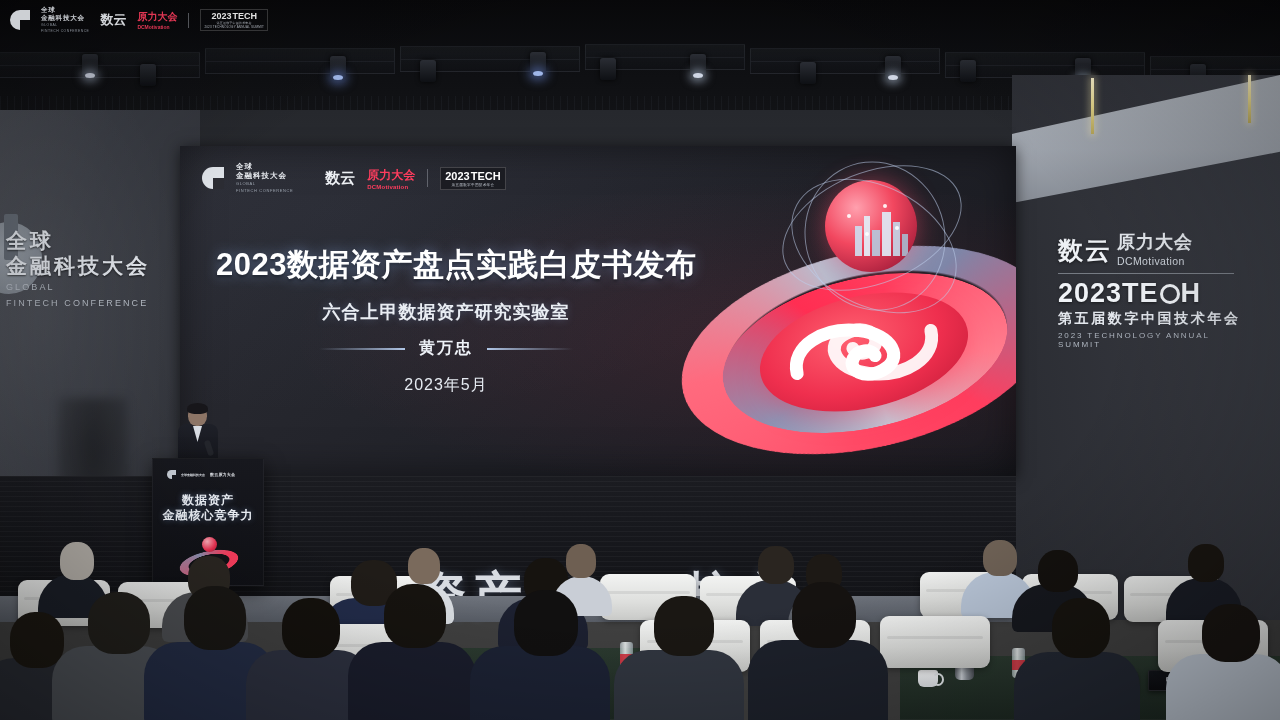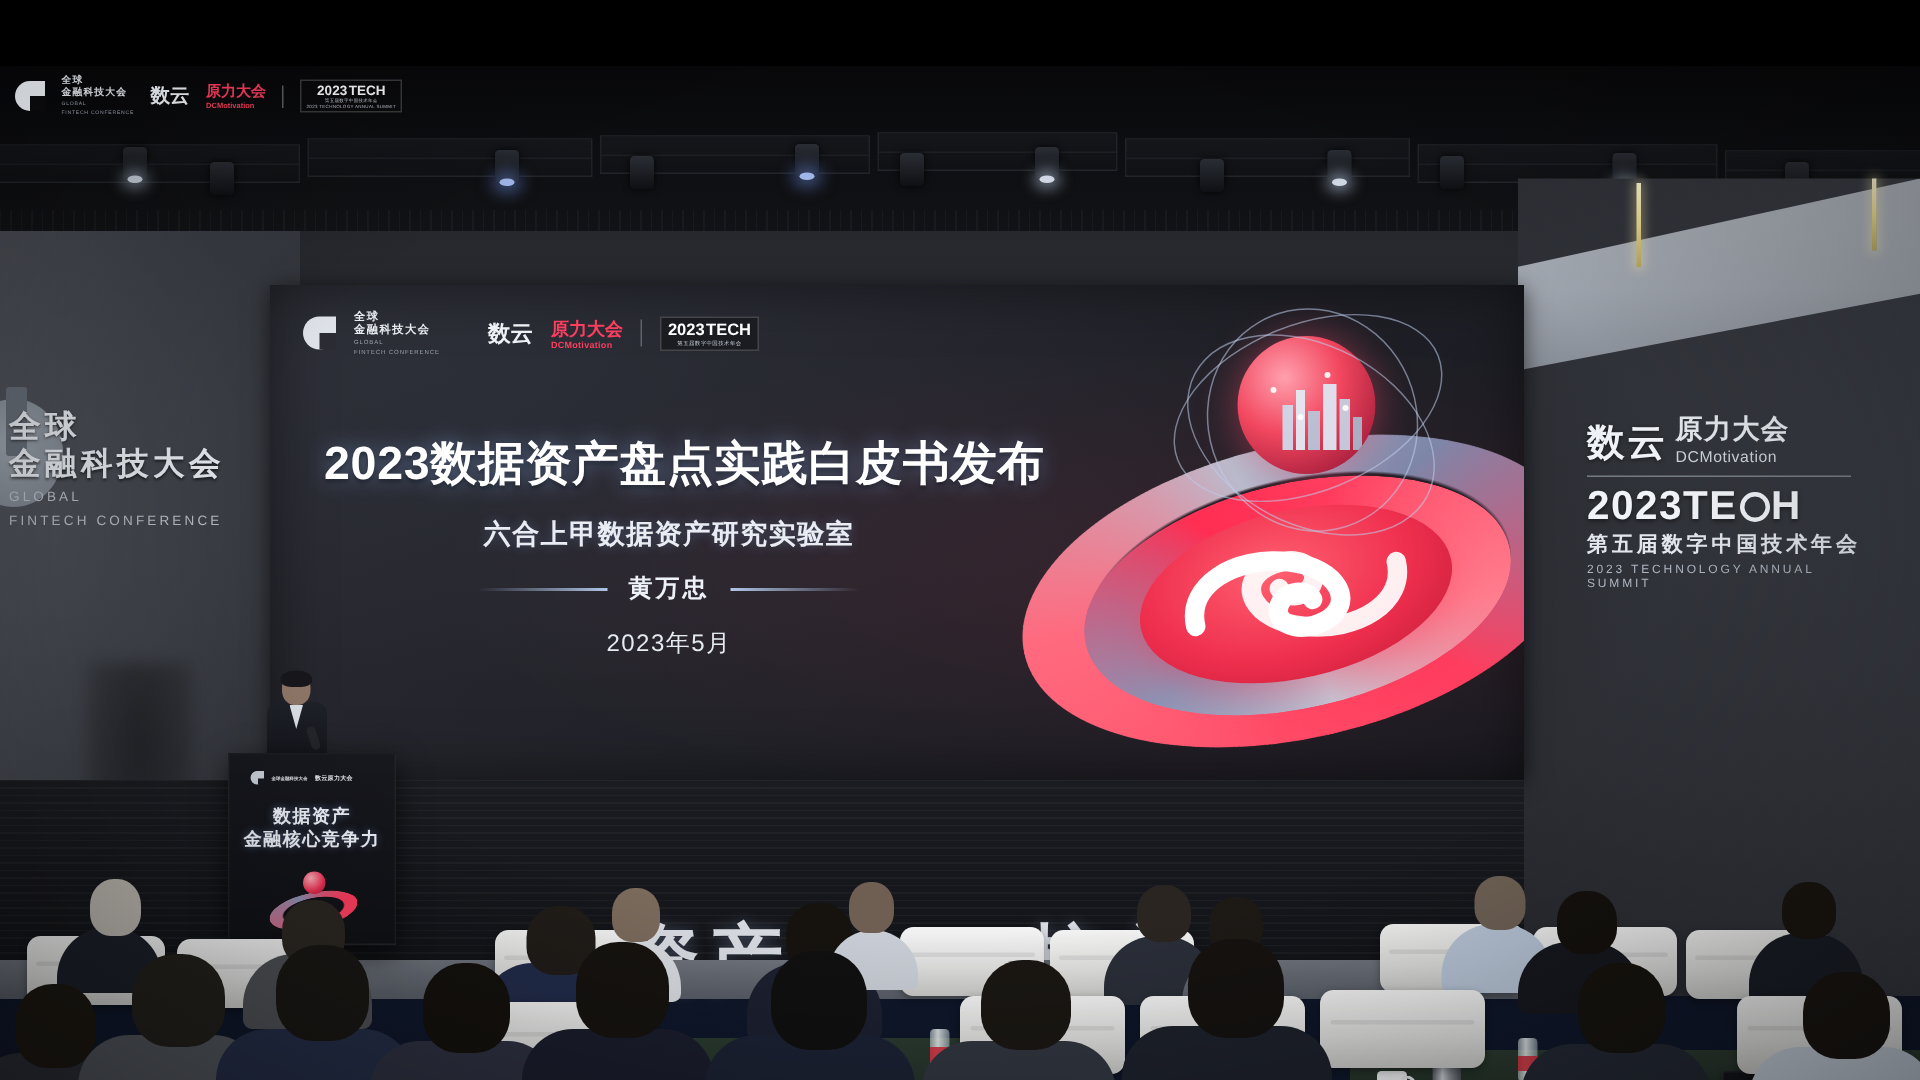--- a/index.html
+++ b/index.html
@@ -2,21 +2,21 @@
 <html><head>
 <meta charset="utf-8">
 <style>
   * { margin:0; padding:0; box-sizing:border-box; }
   html,body { background:#000; }
   body {
     width:1280px; height:720px; overflow:hidden;
     font-family:"Liberation Sans","DejaVu Sans",sans-serif;
     position:relative;
   }
-  .stage { position:absolute; inset:0; overflow:hidden; background:#0f172a;margin-top:44px; }
+  .stage { position:absolute; inset:0; overflow:hidden; background:#404040; }
 
   
   .ceiling {
     position:absolute; left:0; top:0; width:1280px; height:118px;
     background:linear-gradient(180deg,#08080a 0%,#0d0e11 45%,#121316 100%);
     overflow:hidden;
   }
   .truss {
     position:absolute; height:26px; border:1px solid rgba(120,130,145,.13);
     background:linear-gradient(180deg,rgba(90,100,115,.10),rgba(40,45,55,.05));

